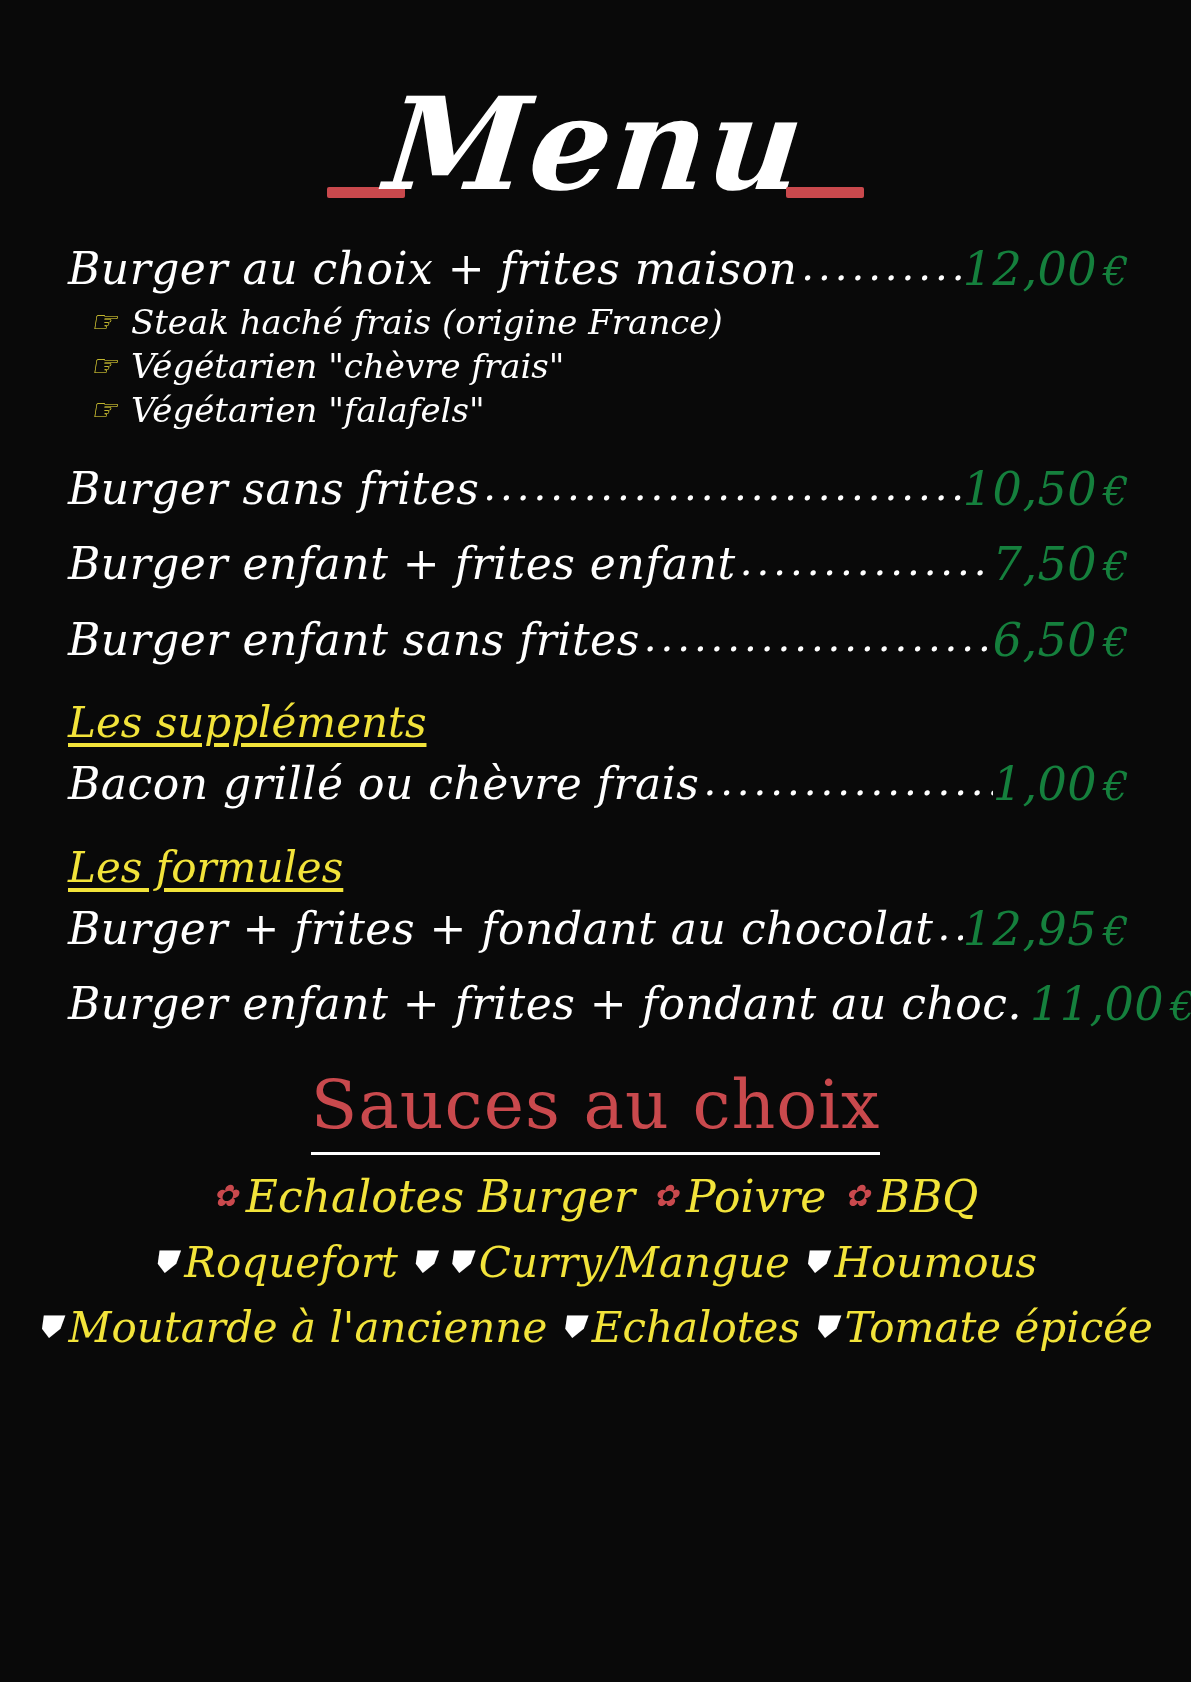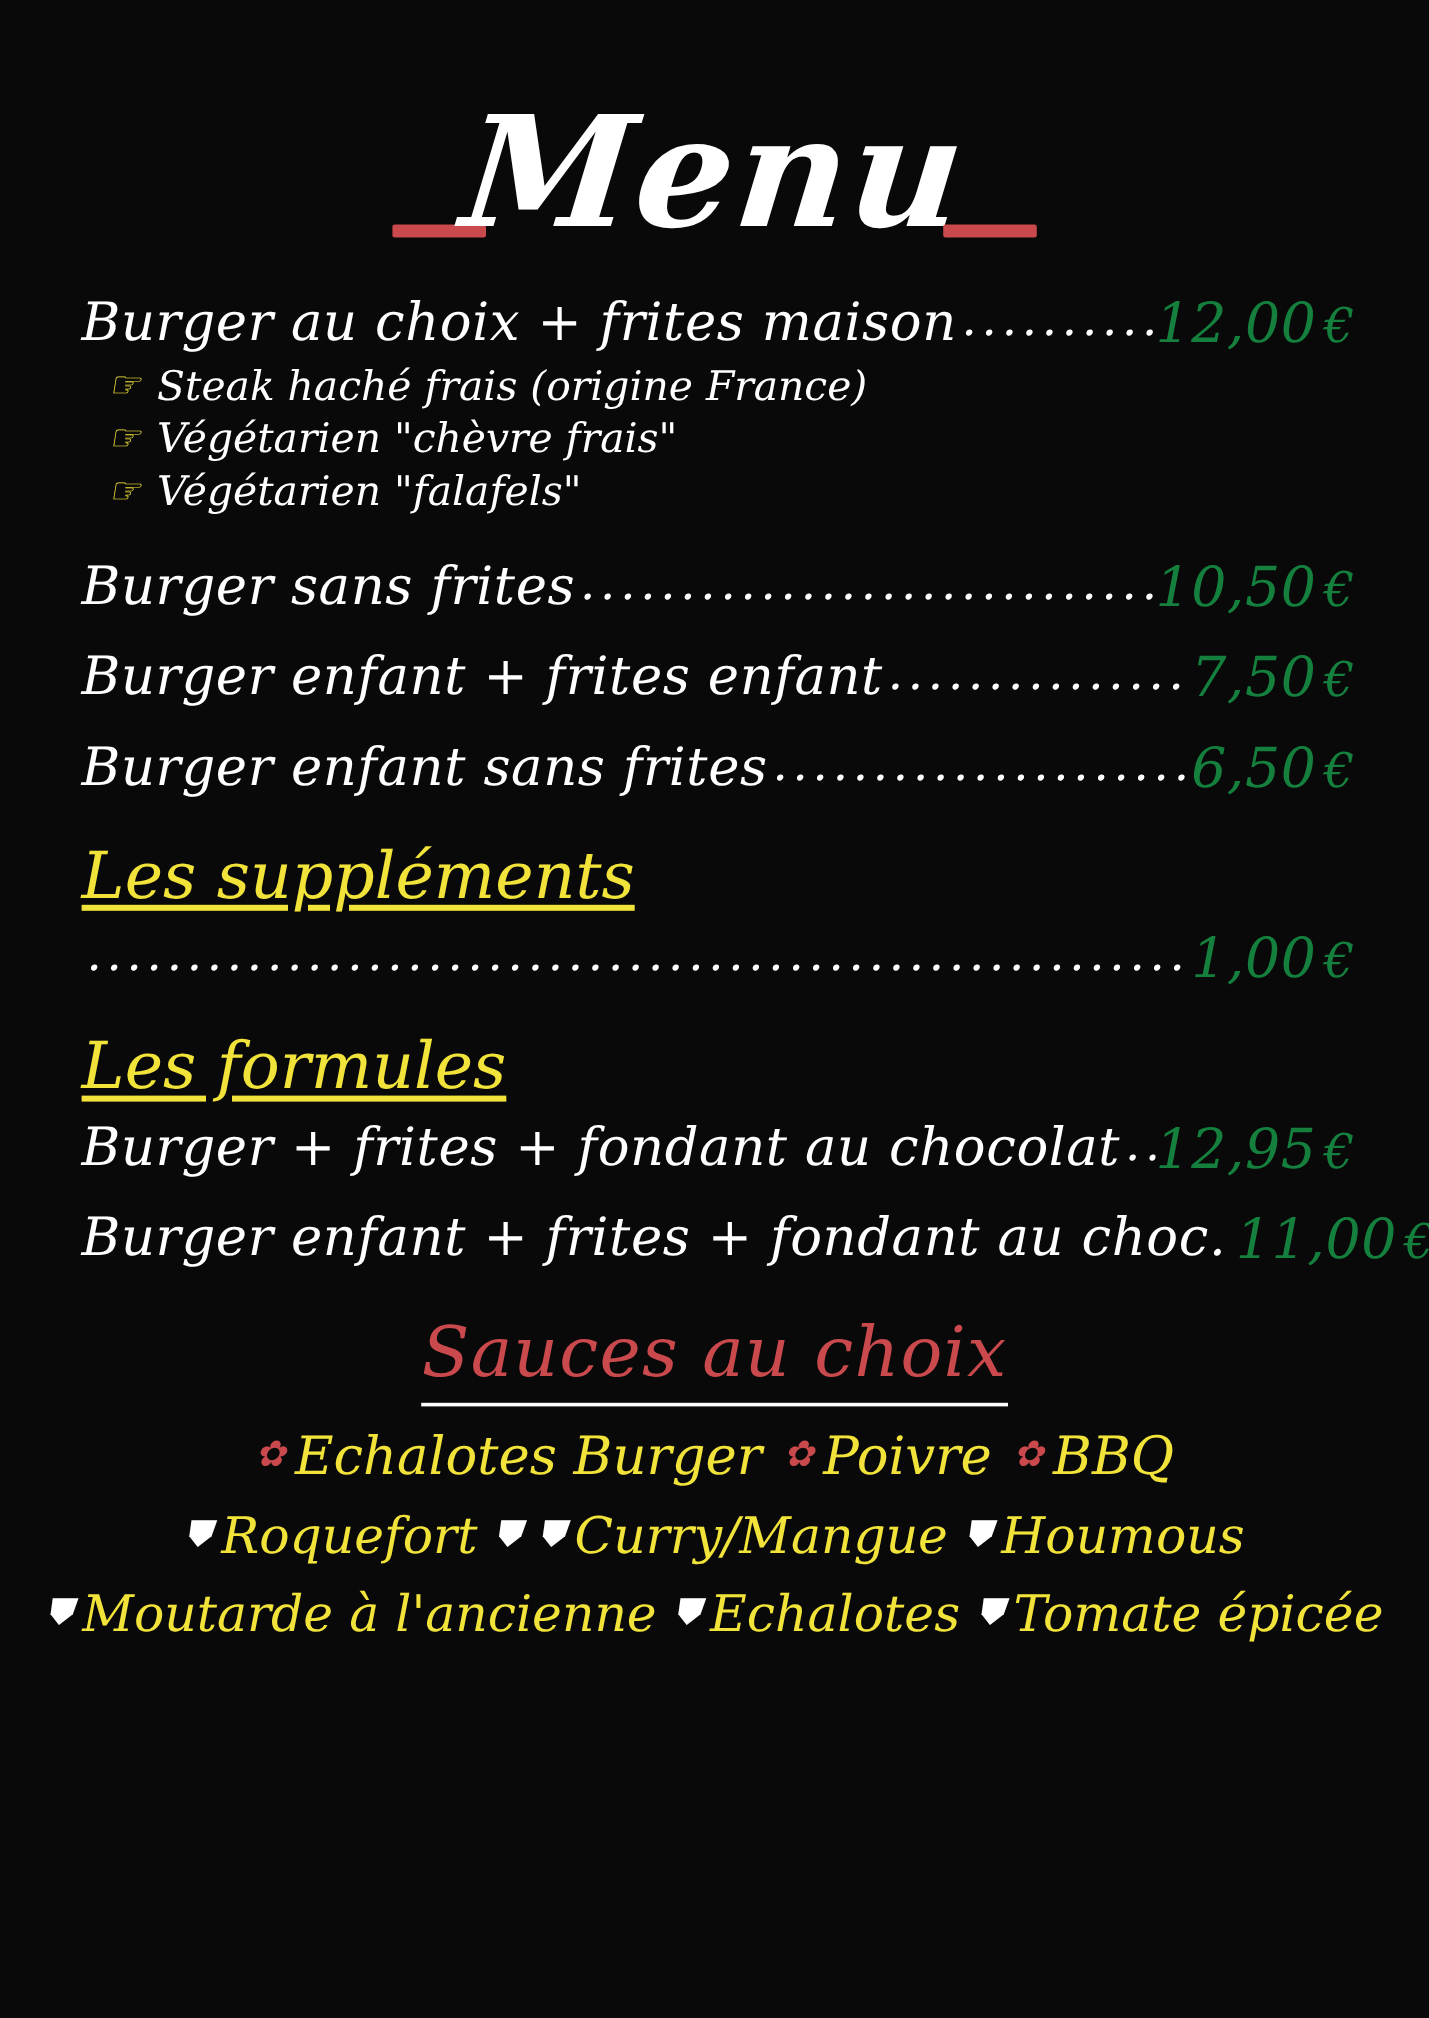--- a/index.html
+++ b/index.html
@@ -102,36 +102,35 @@
   .hand-icon {
     color: #f2e33a;
     font-size: 30px;
     margin-right: 14px;
     line-height: 1;
   }
 
   
   .section-head {
     font-style: italic;
-    font-size: 54px;
+    font-size: 42px;
     color: #f2e33a;
     text-decoration: underline;
     text-underline-offset: 6px;
     margin: 26px 0 12px 0;
     display: inline-block;
   }
 
   
   .sauces-title-wrap {
     text-align: center;
     margin-top: 34px;
   }
   .sauces-title {
-    font-style: italic;
-    font-size: 58px;
+    font-size: 68px;
     color: #c9494d;
     display: inline-block;
     padding-bottom: 8px;
     border-bottom: 3px solid #ffffff;
     letter-spacing: 1px;
   }
   .sauce-row {
     display: flex;
     justify-content: center;
     align-items: center;
@@ -222,20 +221,21 @@
       <span class="leader">.............................................................................................</span>
       <span class="price">
         <span>6,50</span><span class="eur">€</span>
       </span>
     </div>
 
     
     <div class="section-head">Les suppléments</div>
 
     <div class="line">
+      <span class="label">Bacon grillé ou chèvre frais</span>
       <span class="leader">.............................................................................................</span>
       <span class="price">
         <span>1,00</span><span class="eur">€</span>
       </span>
     </div>
 
     
     <div class="section-head">Les formules</div>
 
     <div class="line">

